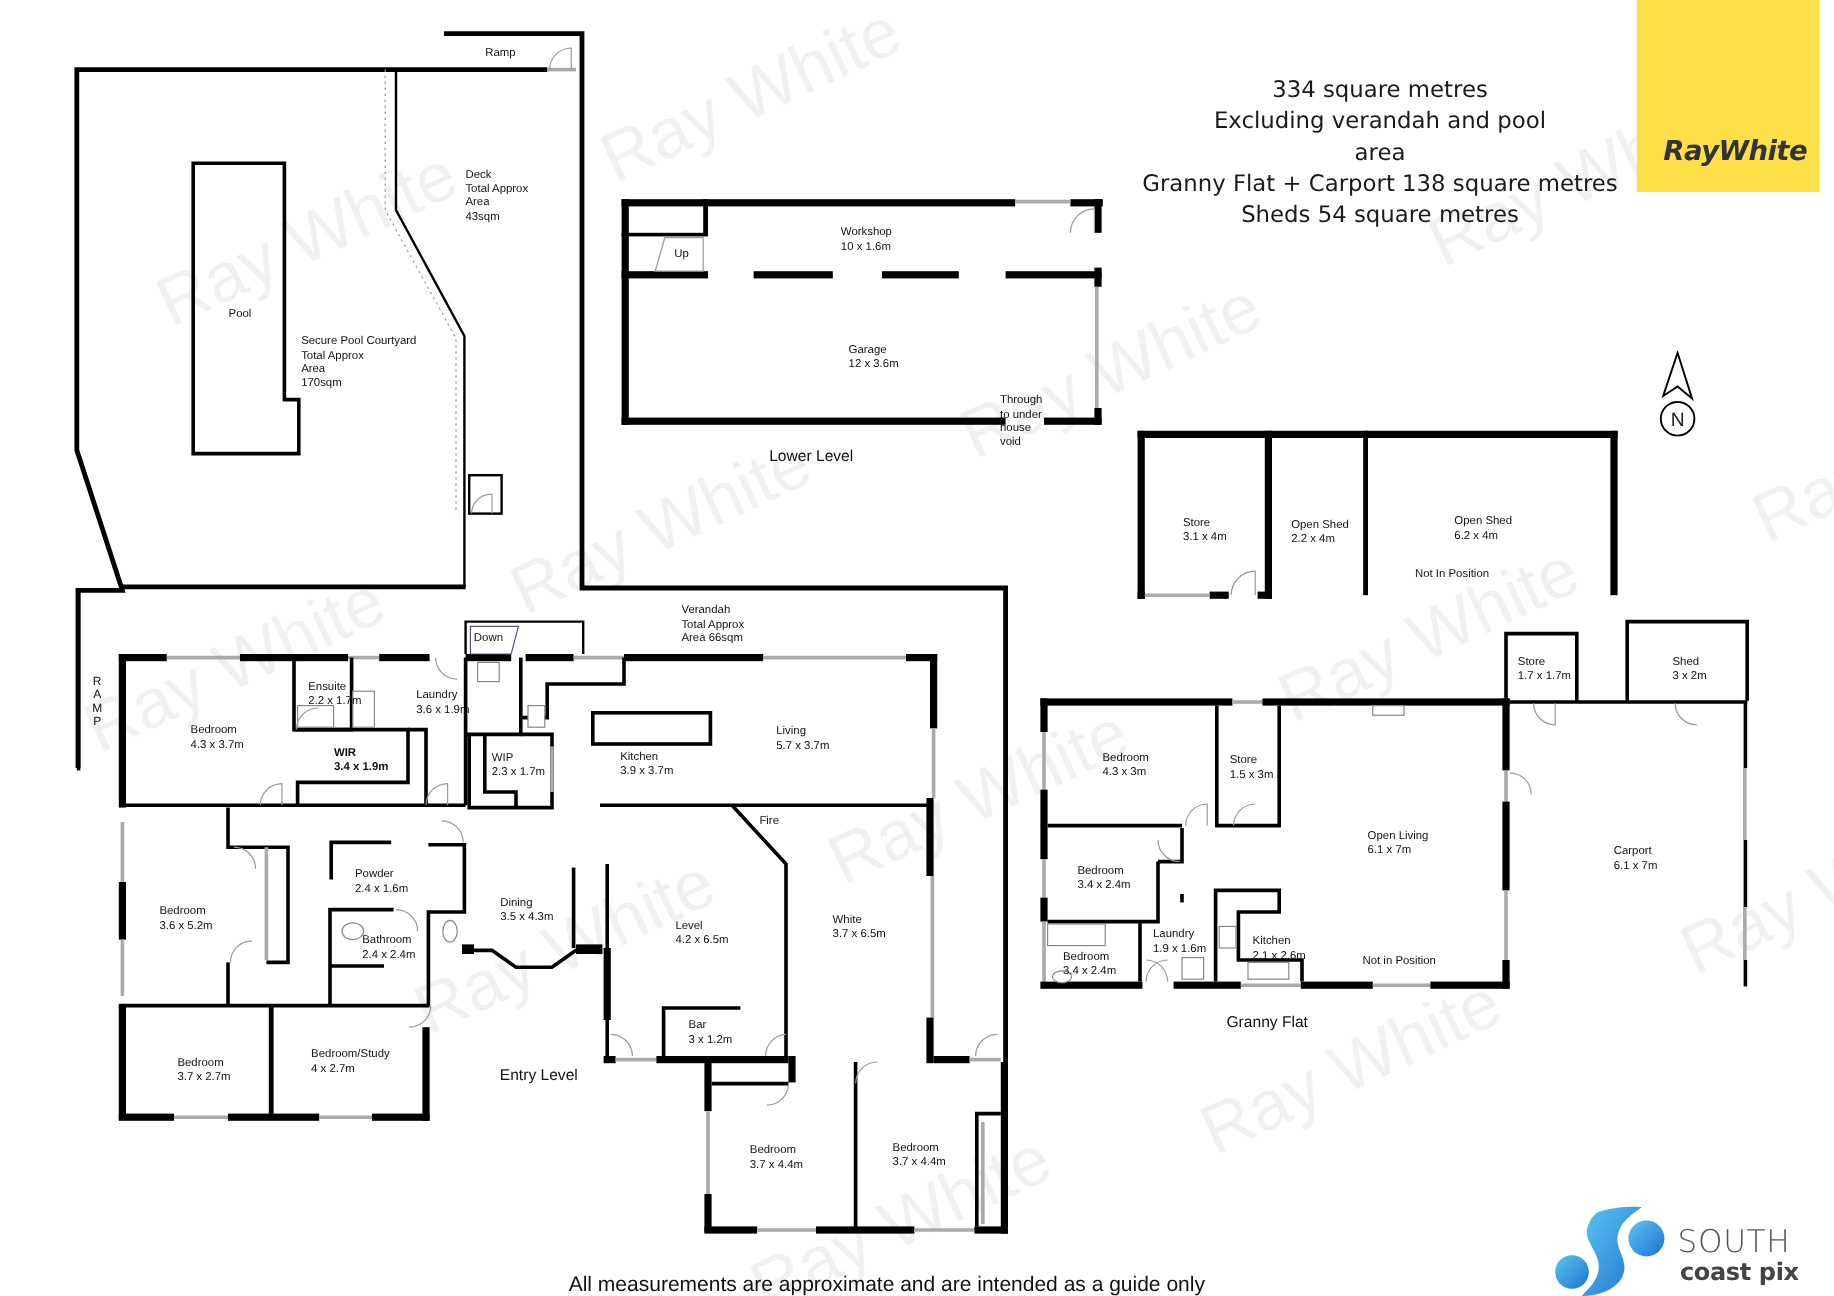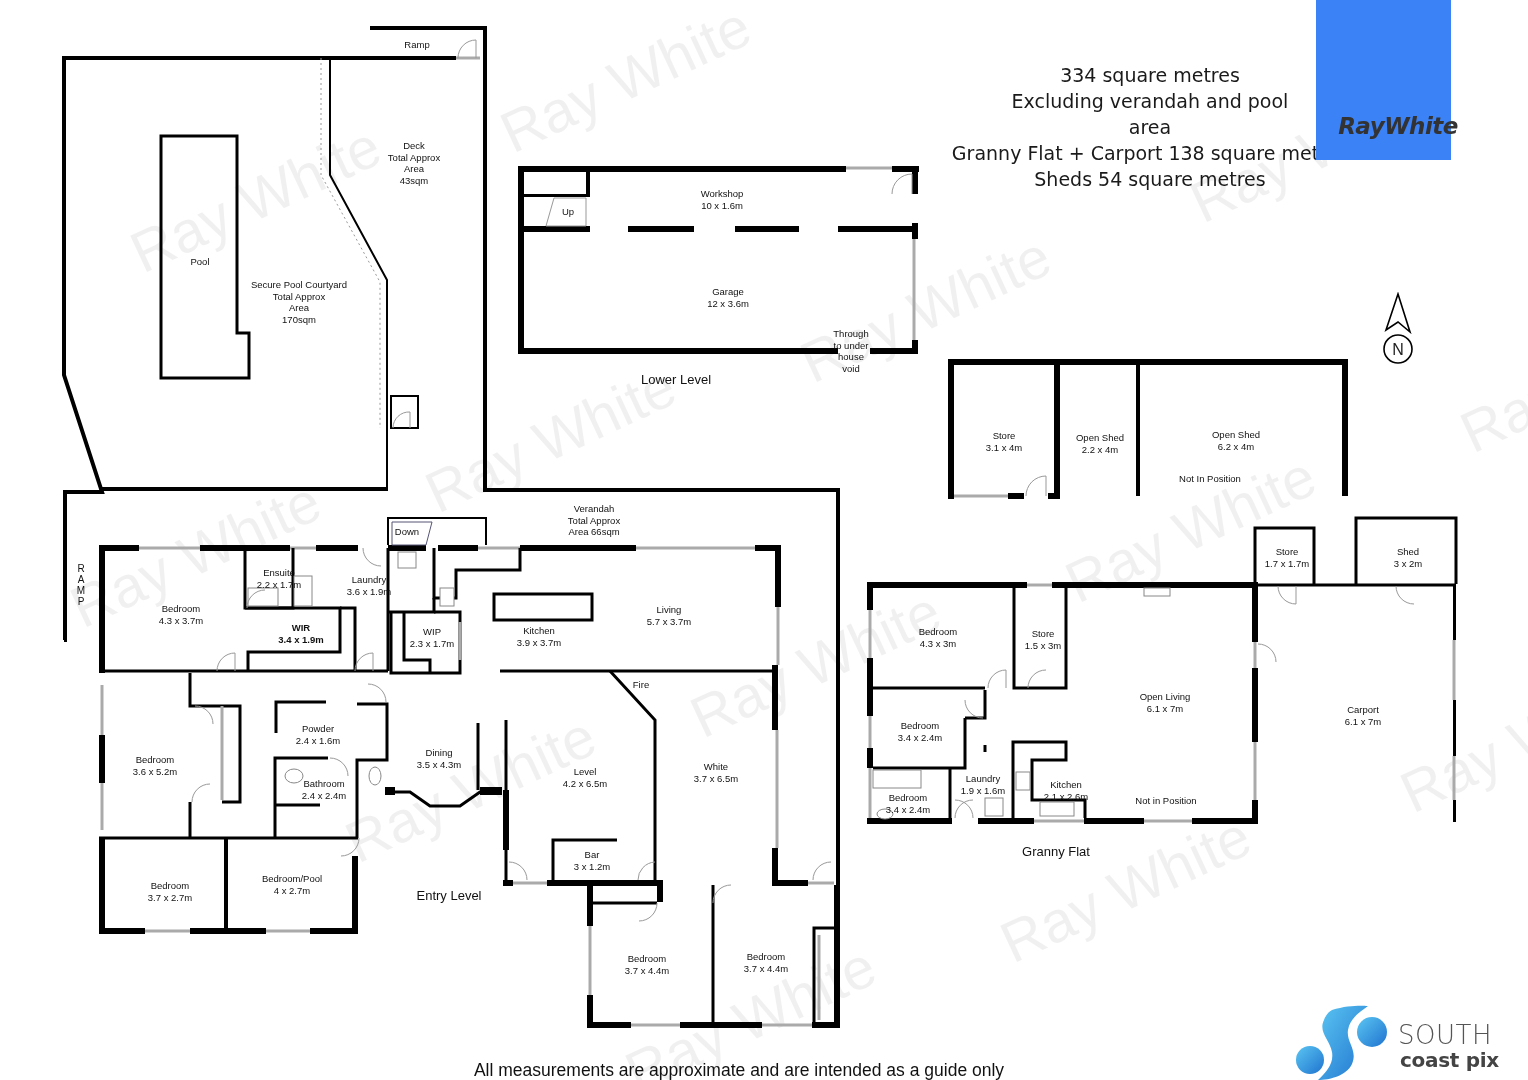--- a/index.html
+++ b/index.html
@@ -6,25 +6,25 @@
   body { width: 1528px; height: 1080px; position: relative; overflow: hidden; font-family: "Liberation Sans", sans-serif; color: #111; }
   #plan { position: absolute; left: 0; top: 0; width: 1528px; height: 1080px; }
   .wall { fill: #000; }
   .thin { stroke: #000; stroke-width: 3; fill: none; }
   .thin2 { stroke: #000; stroke-width: 2; fill: none; }
   .mid { stroke: #000; stroke-width: 4; fill: none; }
   .win { stroke: #aaa; stroke-width: 3; fill: none; }
   .door { stroke: #999; stroke-width: 1; fill: none; }
   .dash { stroke: #999; stroke-width: 1; stroke-dasharray: 2 3; fill: none; }
   .fix { stroke: #888; stroke-width: 1; fill: #fff; }
-  .lbl { position: absolute; font-size: 9.5px; line-height: 11.5px; text-align: center; white-space: nowrap; transform: translateX(-50%); }
+  .lbl { position: absolute; font-size: 9.5px; line-height: 11.5px; white-space: nowrap; transform: translateX(-50%); }
   .lvl { position: absolute; font-size: 13px; white-space: nowrap; transform: translateX(-50%); }
   .ramp-v { position: absolute; left: 76px; top: 563px; font-size: 10px; line-height: 11px; width: 10px; text-align: center; }
   .summary { position: absolute; left: 1150px; top: 62px; transform: translateX(-50%); text-align: center; font-family: "DejaVu Sans", sans-serif; font-size: 19px; line-height: 26px; color: #1a1a1a; white-space: nowrap; }
-  .rw-logo { position: absolute; left: 1316px; top: 0; width: 135px; height: 160px; background: #3b82f6; }
+  .rw-logo { position: absolute; left: 1364px; top: 0; width: 152px; height: 160px; background: #fde047; }
   .rw-text { position: absolute; left: 0; width: 164px; top: 113px; text-align: center; font-family: "DejaVu Sans", sans-serif; font-weight: bold; font-style: italic; font-size: 23px; color: #333; letter-spacing: -0.5px; }
   .footer { position: absolute; left: 739px; top: 1060px; transform: translateX(-50%); font-size: 17.5px; white-space: nowrap; }
   .scp { position: absolute; left: 1290px; top: 1000px; width: 238px; height: 80px; }
   .scp-south { position: absolute; left: 108px; top: 20px; font-family: "DejaVu Sans", sans-serif; font-size: 26px; color: #555; letter-spacing: 0.5px; font-weight: 300; }
   .scp-coast { position: absolute; left: 110px; top: 48px; font-family: "DejaVu Sans", sans-serif; font-size: 20px; color: #444; font-weight: bold; letter-spacing: -0.3px; }
   .wm { position: absolute; font-size: 58px; color: rgba(0,0,0,0.06); transform: rotate(-25deg); transform-origin: left top; white-space: nowrap; pointer-events: none; }
   .north { position: absolute; left: 1380px; top: 292px; width: 36px; height: 72px; }
 </style>
 </head>
 <body>
@@ -376,21 +376,21 @@
 </div>
 <div class="lbl" style="left:592px;top:849px;">
   <div>Bar</div>
   <div>3 x 1.2m</div>
 </div>
 <div class="lbl" style="left:170px;top:880px;">
   <div>Bedroom</div>
   <div>3.7 x 2.7m</div>
 </div>
 <div class="lbl" style="left:292px;top:873px;">
-  <div>Bedroom/Pool</div>
+  <div>Bedroom/Study</div>
   <div>4 x 2.7m</div>
 </div>
 <div class="lbl" style="left:647px;top:953px;">
   <div>Bedroom</div>
   <div>3.7 x 4.4m</div>
 </div>
 <div class="lbl" style="left:766px;top:951px;">
   <div>Bedroom</div>
   <div>3.7 x 4.4m</div>
 </div>

